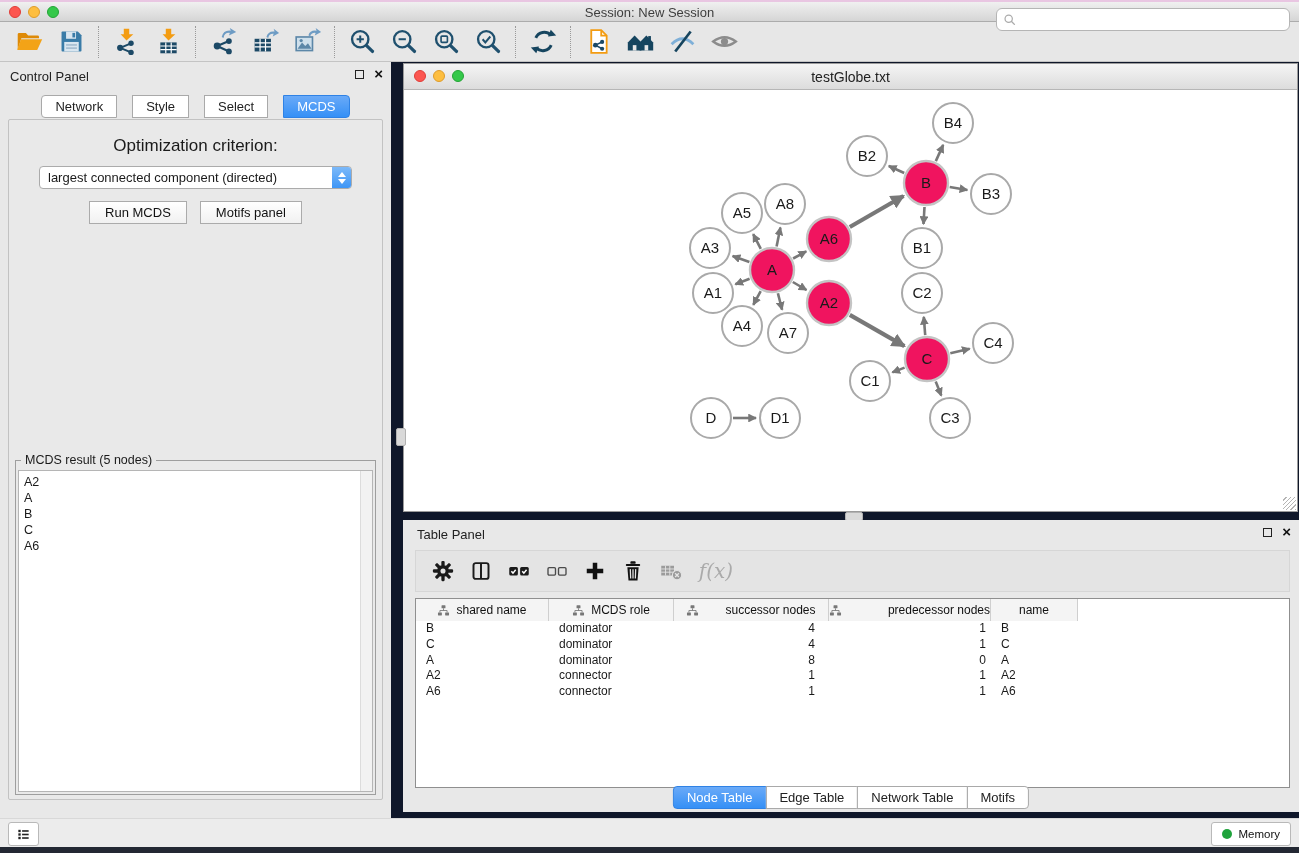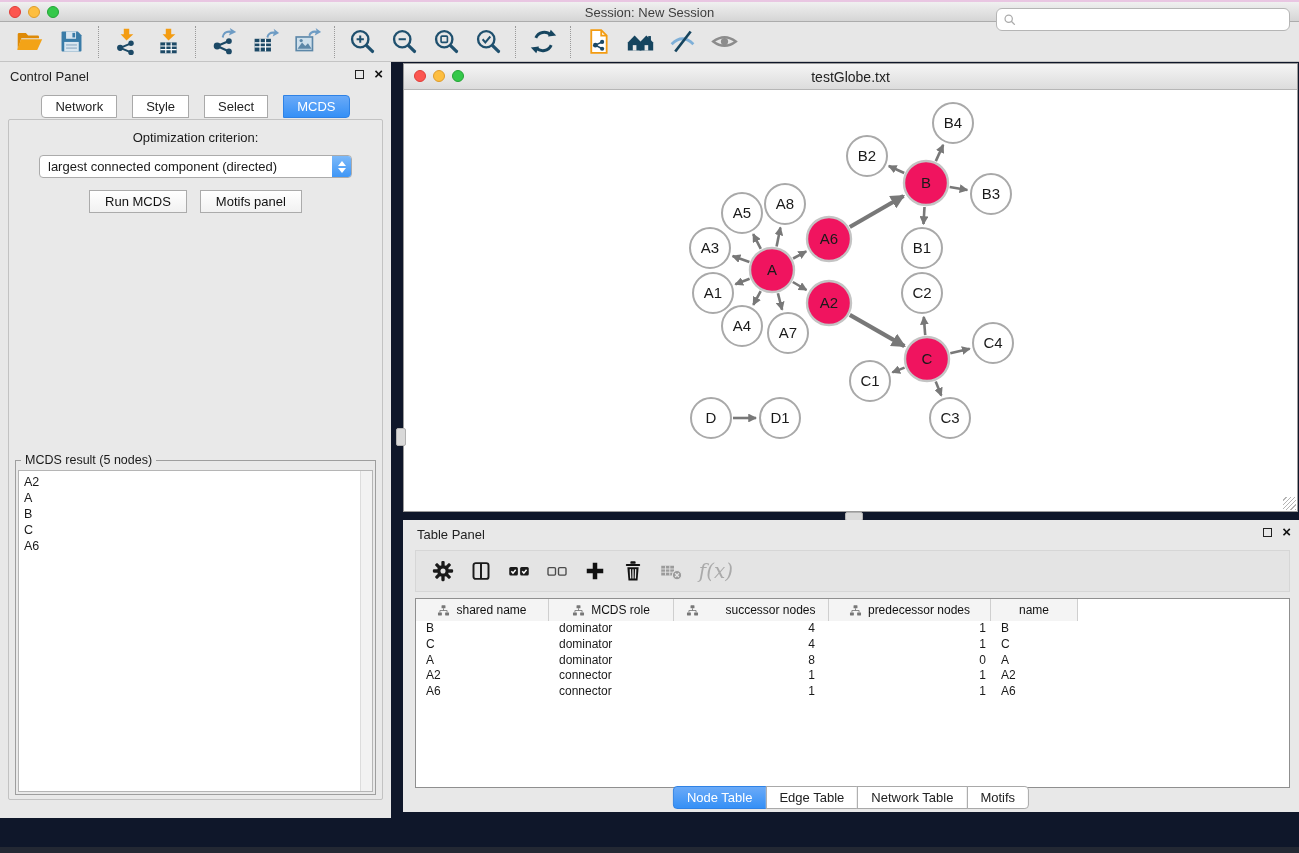--- a/index.html
+++ b/index.html
@@ -34,21 +34,21 @@
   .win-btns{position:absolute;right:8px;top:6px;display:flex;gap:10px;align-items:center;}
   .float-btn{width:9px;height:9px;border:1.5px solid #222;box-sizing:border-box;display:inline-block;cursor:pointer;}
   .close-btn{font-size:15px;font-weight:bold;line-height:12px;color:#111;cursor:pointer;}
   .cp-tabs{position:absolute;left:0;right:0;top:33px;display:flex;justify-content:center;gap:16px;}
   .tab{font-size:13px;height:21px;line-height:21px;padding:0 13px;background:#FFF;border:1px solid #A9A9A9;
        margin-left:-1px;cursor:pointer;color:#222;}
   .tab:first-child{border-radius:4px 0 0 4px;margin-left:0;}
   .tab:last-child{border-radius:0 4px 4px 0;}
   .tab.active{background:linear-gradient(#6AAAF8,#3590F6);border-color:#2F82E5;color:#FFF;}
   .cp-body{position:absolute;left:8px;right:8px;top:57px;bottom:18px;background:#E9E9E9;border:1px solid #C2C2C2;border-radius:2px;}
-  .opt-label{text-align:center;margin-top:10px;font-size:13px;}
+  .opt-label{text-align:center;margin-top:16px;font-size:17px;}
   .select{width:313px;height:23px;margin:10px auto 0;background:#FFF;border:1px solid #ABABAB;border-radius:4px;
     position:relative;box-sizing:border-box;display:flex;align-items:center;cursor:pointer;}
   .select .sel-text{font-size:13px;padding-left:8px;flex:1;white-space:nowrap;overflow:hidden;}
   .sel-stepper{width:19px;height:21px;border-radius:0 3px 3px 0;background:linear-gradient(#7CB9F9,#3E96F6);
     display:flex;flex-direction:column;align-items:center;justify-content:center;gap:2px;}
   .chev-up{width:0;height:0;border-left:4px solid transparent;border-right:4px solid transparent;border-bottom:5px solid #FFF;}
   .chev-dn{width:0;height:0;border-left:4px solid transparent;border-right:4px solid transparent;border-top:5px solid #FFF;}
   .btn-row{display:flex;justify-content:center;gap:13px;margin-top:12px;}
   .btn{height:23px;padding:0 15px;font-size:13px;background:linear-gradient(#FFFFFF,#F1F1F1);
     border:1px solid #ABABAB;border-radius:0;cursor:pointer;color:#111;font-family:inherit;}
@@ -572,21 +572,21 @@
               <use href="#i-attr"></use>
             </svg>
             <span>MCDS role</span>
           </div>
           <div class="th" style="width: 155px; gap: 26px;">
             <svg>
               <use href="#i-attr"></use>
             </svg>
             <span>successor nodes</span>
           </div>
-          <div class="th" style="width: 162px;">
+          <div class="th" style="width: 162px; justify-content: space-between;">
             <svg>
               <use href="#i-attr"></use>
             </svg>
             <span>predecessor nodes</span>
           </div>
           <div class="th" style="width: 87px;">
             <span>name</span>
           </div>
         </div>
       <div id="table-body">
@@ -628,14 +628,25 @@
         </div>
     </div>
     <div class="tp-tabs" id="tp-tabs">
         <div class="tab active">Node Table</div>
         <div class="tab">Edge Table</div>
         <div class="tab">Network Table</div>
         <div class="tab">Motifs</div>
       </div>
   </div>
 
+  <div class="statusbar">
+    <div class="list-btn">
+      <svg>
+          <use href="#i-list"></use>
+        </svg>
+    </div>
+    <div class="memory-btn">
+      <span class="mem-dot"></span>
+      <span class="lbl">Memory</span>
+    </div>
+  </div>
   <div class="desktop-strip"></div>
 </div>
 
 </body></html>

